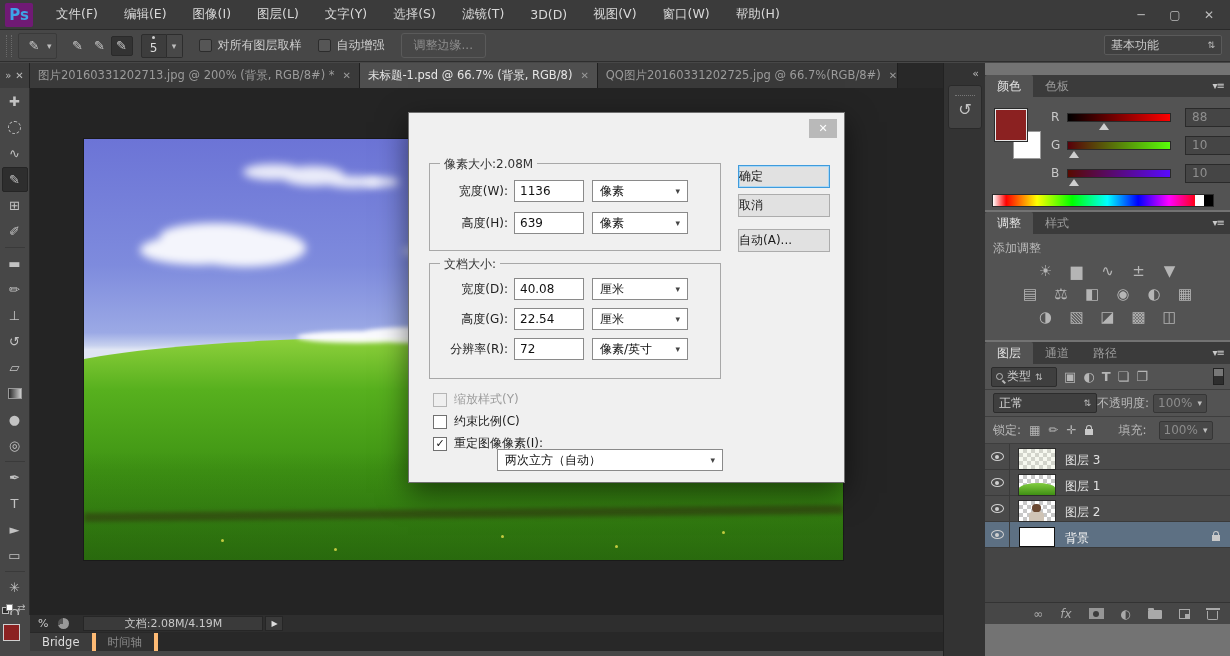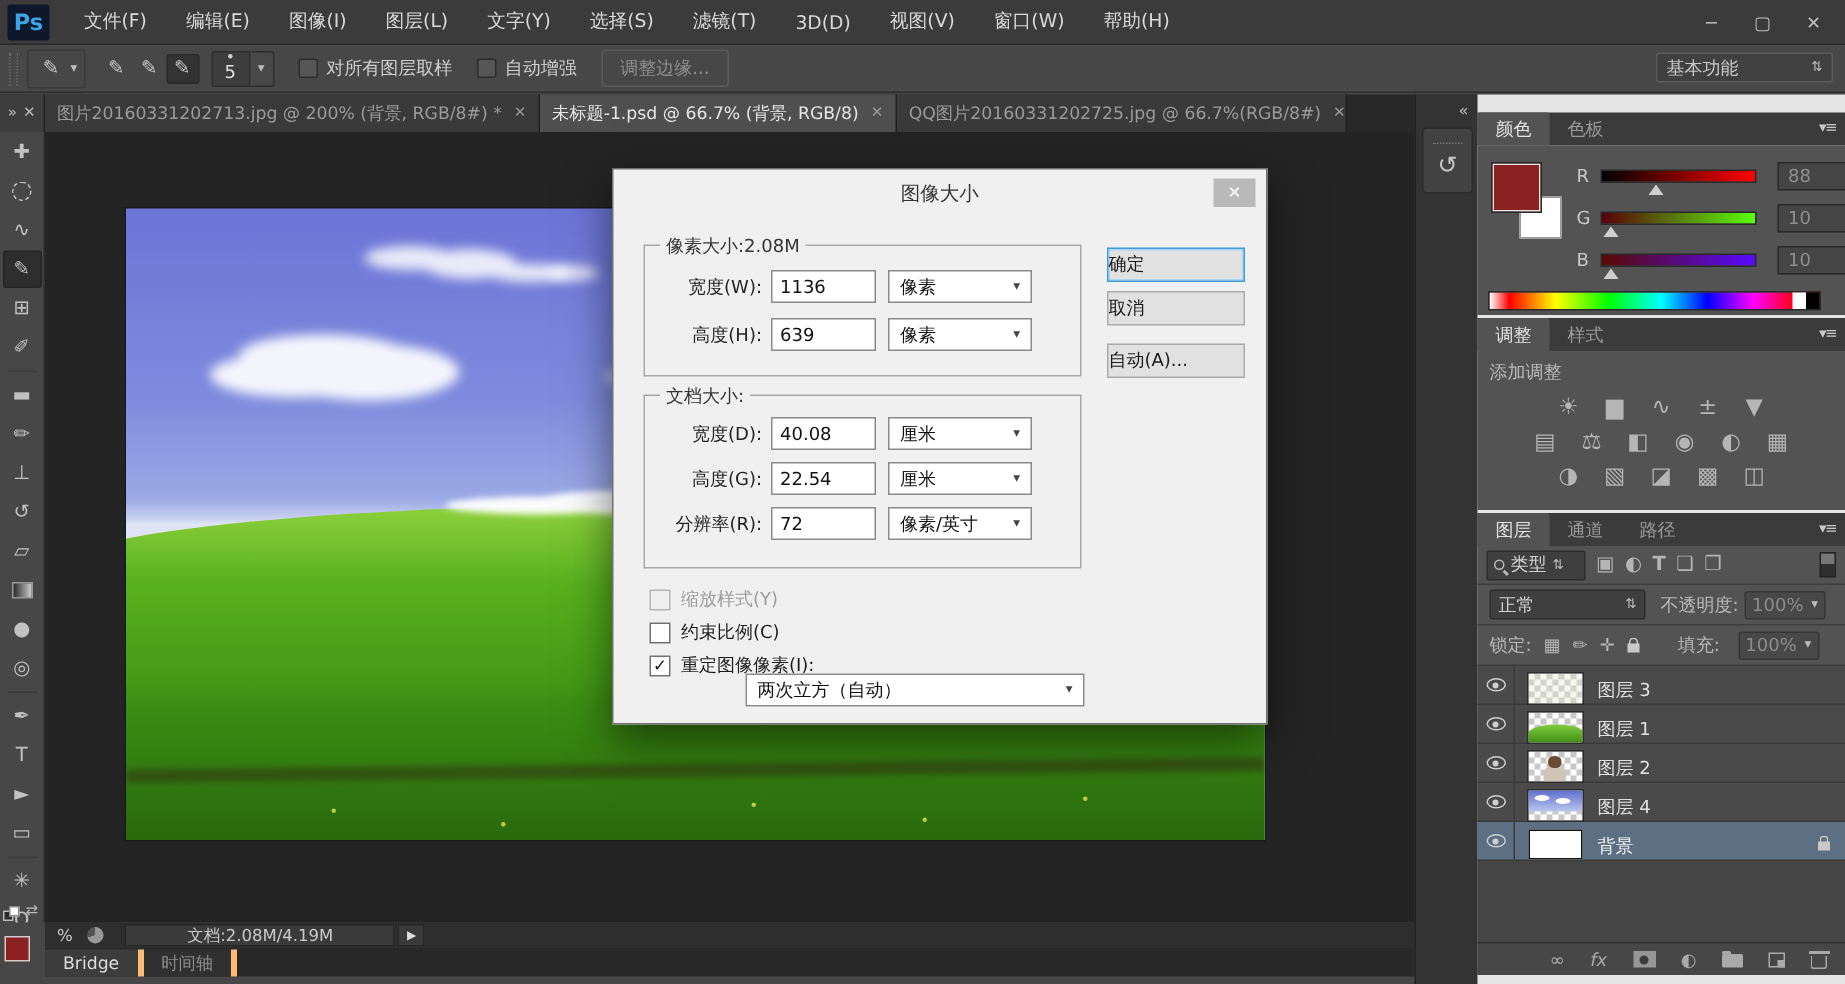--- a/index.html
+++ b/index.html
@@ -2,21 +2,21 @@
 <html><head>
 <meta charset="utf-8">
 <style>
   * { margin:0; padding:0; box-sizing:border-box; }
   html,body { background:#1c1c1c; }
   body { font-family:"DejaVu Sans","Liberation Sans",sans-serif; }
   .app { position:relative; width:1230px; height:656px; background:#474747; overflow:hidden; color:#d6d6d6; font-size:12px; }
 
   
   .menubar { position:absolute; left:0; top:0; width:1230px; height:30px; background:#3b3b3b; border-bottom:1px solid #2a2a2a; display:flex; align-items:center; }
-  .ps-logo { width:28px; height:24px; margin:0 10px 0 5px; background:#0f172a; color:#3ea4e8; font-weight:bold; font-size:15px; display:flex; align-items:center; justify-content:center; border-radius:2px; }
+  .ps-logo { width:28px; height:24px; margin:0 10px 0 5px; background:#701a75; color:#3ea4e8; font-weight:bold; font-size:15px; display:flex; align-items:center; justify-content:center; border-radius:2px; }
   .menu-item { padding:0 13px; height:30px; display:flex; align-items:center; color:#d9d9d9; font-size:12.5px; cursor:default; }
   .win-controls { position:absolute; right:6px; top:0; height:30px; display:flex; align-items:center; gap:4px; }
   .win-btn { width:30px; height:22px; display:flex; align-items:center; justify-content:center; color:#bdbdbd; font-size:12px; }
 
   
   .optionsbar { position:absolute; left:0; top:30px; width:1230px; height:32px; background:#474747; border-bottom:1px solid #2e2e2e; display:flex; align-items:center; }
   .grip-v { width:6px; height:22px; margin:0 6px; border-left:1px dotted #6a6a6a; border-right:1px dotted #6a6a6a; }
   .tool-preset { display:flex; align-items:center; gap:2px; padding:2px 4px; border:1px solid #3a3a3a; border-radius:2px; margin-right:10px; }
   .opt-brush { width:22px; height:20px; display:flex; align-items:center; justify-content:center; color:#c9c9c9; font-size:13px; }
   .opt-brush.pressed { background:#333; border:1px solid #2a2a2a; border-radius:2px; }
@@ -82,21 +82,21 @@
   .corner-strip { position:absolute; left:0; top:615px; width:30px; height:41px; background:#474747; }
 
   
   .mini-dock { position:absolute; left:943px; top:63px; width:42px; height:593px; background:#333; border-left:1px solid #222; }
   .collapse-arrows { position:absolute; right:6px; top:4px; color:#bbb; font-size:11px; }
   .hist-btn { position:absolute; left:4px; top:22px; width:34px; height:44px; background:#424242; border:1px solid #2a2a2a; border-radius:3px; display:flex; flex-direction:column; align-items:center; justify-content:center; gap:2px; }
   .grip-h { width:20px; border-top:1px dotted #777; height:3px; }
   .hist-glyph { color:#c5c5c5; font-size:16px; }
 
   
-  .dock { position:absolute; left:985px; top:63px; width:245px; height:593px; background:#e5e5e5; }
+  .dock { position:absolute; left:985px; top:63px; width:245px; height:593px; background:#737373; }
   .panel-tabs { height:22px; background:#3b3b3b; display:flex; align-items:flex-end; position:relative; }
   .ptab { height:22px; padding:0 12px; display:flex; align-items:center; font-size:12px; }
   .ptab.active { background:#535353; color:#e2e2e2; border-radius:2px 2px 0 0; }
   .ptab.idle { color:#9b9b9b; }
   .flyout { position:absolute; right:6px; top:5px; color:#c9c9c9; font-size:10px; letter-spacing:-1px; }
   .panel-body { background:#535353; }
 
   
   .color-body { position:relative; height:113px; }
   .cp-fg { position:absolute; left:10px; top:12px; width:32px; height:32px; border:1px solid #e8e8e8; outline:1px solid #2a2a2a; z-index:2; }
@@ -122,21 +122,21 @@
   
   .filter-row { height:26px; display:flex; align-items:center; padding:0 6px; gap:7px; border-bottom:1px solid #3e3e3e; }
   .kind-dd { width:66px; height:20px; background:#3f3f3f; border:1px solid #2c2c2c; border-radius:2px; display:flex; align-items:center; gap:4px; padding:0 4px; color:#cfcfcf; }
   .search { width:7px; height:7px; border:1.5px solid #b9b9b9; border-radius:50%; position:relative; }
   .search::after { content:''; position:absolute; width:4px; height:1.5px; background:#b9b9b9; transform:rotate(45deg); left:5px; top:7px; }
   .f-ico { color:#b5b5b5; font-size:13px; }
   .f-ico.t { font-weight:bold; font-size:13px; }
   .switch { margin-left:auto; width:11px; height:17px; background:linear-gradient(#777 0 45%,#2e2e2e 45%); border:1px solid #222; }
   .blend-row { height:27px; display:flex; align-items:center; padding:0 8px; border-bottom:1px solid #3e3e3e; }
   .blend-dd { width:104px; height:20px; background:#3f3f3f; border:1px solid #2c2c2c; border-radius:2px; display:flex; align-items:center; justify-content:space-between; padding:0 5px; color:#d2d2d2; }
-  .dim-lbl { color:#b9b9b9; margin-left:10px; }
+  .dim-lbl { color:#b9b9b9; margin-left:0; }
   .dim-dd { width:54px; height:19px; background:#484848; border:1px solid #363636; border-radius:2px; display:flex; align-items:center; justify-content:space-between; padding:0 4px; color:#8c8c8c; margin-left:4px; }
   .lock-row { height:27px; display:flex; align-items:center; padding:0 8px; gap:8px; border-bottom:1px solid #3e3e3e; }
   .lk-ico { color:#b5b5b5; font-size:12px; }
   .lock-glyph { width:8px; height:6px; background:#c9c9c9; position:relative; display:inline-block; margin-top:4px; }
   .lock-glyph::before { content:''; position:absolute; left:1px; top:-4px; width:4px; height:4px; border:1.5px solid #c9c9c9; border-bottom:none; border-radius:3px 3px 0 0; }
   .layer-list { }
   .layer-row { height:26px; display:flex; align-items:flex-end; background:#4a4a4a; border-bottom:1px solid #3a3a3a; position:relative; }
   .layer-row.sel { background:#5d7083; }
   .eye-cell { width:25px; height:100%; border-right:1px solid #3a3a3a; display:flex; align-items:center; justify-content:center; }
   .eye { width:13px; height:9px; border:1px solid #cfcfcf; border-radius:50%; position:relative; }
@@ -536,29 +536,20 @@
         <div class="layer-row">
           <div class="eye-cell">
               <span class="eye"></span>
             </div>
           <div class="thumb checker">
               <span class="bodyp"></span>
               <span class="head"></span>
             </div>
           <span class="layer-name">图层 2</span>
         </div>
-        <div class="layer-row">
-          <div class="eye-cell">
-              <span class="eye"></span>
-            </div>
-          <div class="thumb checker">
-              <span class="skyc"></span>
-            </div>
-          <span class="layer-name">图层 4</span>
-        </div>
         <div class="layer-row sel">
           <div class="eye-cell">
               <span class="eye"></span>
             </div>
           <div class="thumb bg-thumb"></div>
           <span class="layer-name" style="">背景</span>
           <span class="lock-glyph row-lock"></span>
         </div>
       </div>
       <div class="layers-empty"></div>
@@ -568,21 +559,20 @@
         <span class="maskicon"></span>
         <span class="lf-ico">◐</span>
         <span class="folder"></span>
         <span class="newlayer"></span>
         <span class="trash"></span>
       </div>
     </div>
   </div>
 
   <div class="dialog">
-    <div class="dlg-title">图像大小</div>
     <div class="dlg-close">
         <span>✕</span>
       </div>
 
     <div class="grp" style="left:20px; top:50px; width:292px; height:88px">
       <span class="grp-legend">像素大小:2.08M</span>
       <div class="frow" style="left:8px; top:16px">
         <span class="flabel">宽度(W):</span>
         <input class="fld" readonly="" value="1136" style="">
         <div class="unit-dd">

